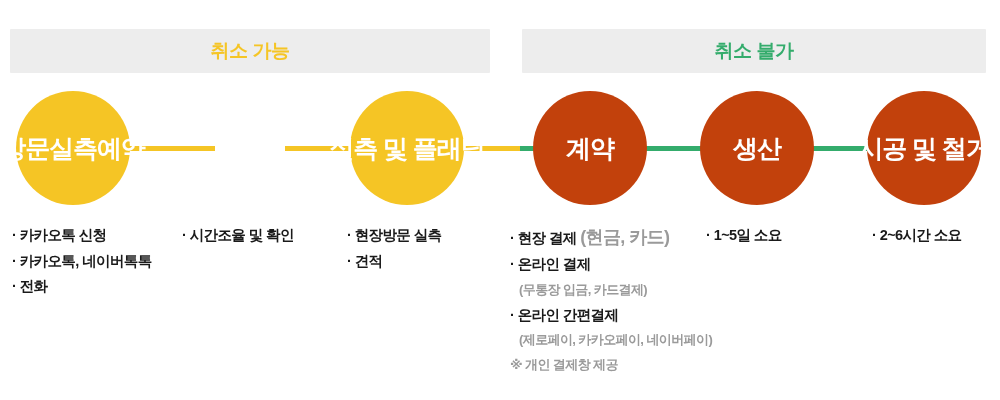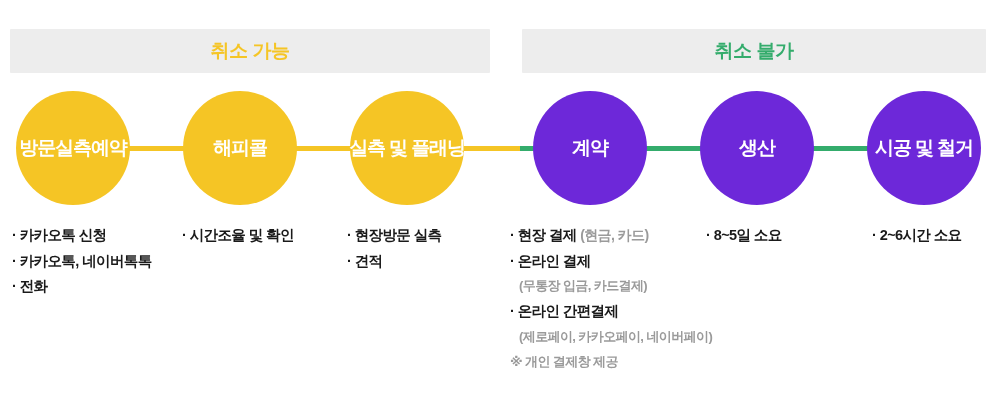--- a/index.html
+++ b/index.html
@@ -59,25 +59,25 @@
     top: 91px;
     width: 114px;
     height: 114px;
     border-radius: 50%;
     display: flex;
     align-items: center;
     justify-content: center;
     z-index: 2;
   }
   .step-circle.yellow { background: #F5C525; }
-  .step-circle.green  { background: #6d28d9; align-items: center; }
+  .step-circle.green  { background: #c2410c; align-items: center; }
 
   .step-label {
     color: #ffffff;
-    font-size: 19px;
+    font-size: 25px;
     font-weight: bold;
     letter-spacing: -1.1px;
     white-space: nowrap;
   }
 
   
   .detail-col {
     position: absolute;
     top: 228px;
   }
@@ -101,21 +101,21 @@
     margin-bottom: 12px;
   }
   .detail-line.note {
     font-size: 13px;
     font-weight: bold;
     color: #9a9a9a;
     letter-spacing: -0.6px;
     margin-bottom: 0;
   }
   .inline-sub {
-    font-size: 14px;
+    font-size: 18px;
     font-weight: bold;
     color: #9a9a9a;
     letter-spacing: -0.6px;
   }
   .bullet-dot {
     font-weight: bold;
   }
 </style>
 </head>
 <body>
@@ -131,23 +131,20 @@
 
   <div class="connector yellow" style="left:118px; width:97px;"></div>
   <div class="connector yellow" style="left:285px; width:97px;"></div>
   <div class="connector yellow" style="left:452px; width:68px;"></div>
   <div class="connector green" style="left:520px; width:48px;"></div>
   <div class="connector green" style="left:635px; width:97px;"></div>
   <div class="connector green" style="left:802px; width:97px;"></div>
 
   <div class="step-circle yellow" style="left:16px;">
     <span class="step-label">방문실측예약</span>
-  </div>
-  <div class="step-circle yellow" style="left:183px;">
-    <span class="step-label">해피콜</span>
   </div>
   <div class="step-circle yellow" style="left:350px;">
     <span class="step-label">실측 및 플래닝</span>
   </div>
   <div class="step-circle green" style="left:533px;">
     <span class="step-label">계약</span>
   </div>
   <div class="step-circle green" style="left:700px;">
     <span class="step-label">생산</span>
   </div>
@@ -169,19 +166,19 @@
     </div>
   <div class="detail-col" id="detail-col-3" style="left:510px;">
       <div class="detail-line main"><span class="bullet-dot">·</span> <span>현장 결제</span> <span class="inline-sub">(현금, 카드)</span></div>
       <div class="detail-line main"><span class="bullet-dot">·</span> <span>온라인 결제</span></div>
       <div class="detail-line sub">(무통장 입금, 카드결제)</div>
       <div class="detail-line main"><span class="bullet-dot">·</span> <span>온라인 간편결제</span></div>
       <div class="detail-line sub">(제로페이, 카카오페이, 네이버페이)</div>
       <div class="detail-line note">※ 개인 결제창 제공</div>
     </div>
   <div class="detail-col" id="detail-col-4" style="left:706px;">
-      <div class="detail-line main"><span class="bullet-dot">·</span> <span>8~5일 소요</span></div>
+      <div class="detail-line main"><span class="bullet-dot">·</span> <span>1~5일 소요</span></div>
     </div>
   <div class="detail-col" id="detail-col-5" style="left:872px;">
       <div class="detail-line main"><span class="bullet-dot">·</span> <span>2~6시간 소요</span></div>
     </div>
 
 </div>
 
 </body></html>

